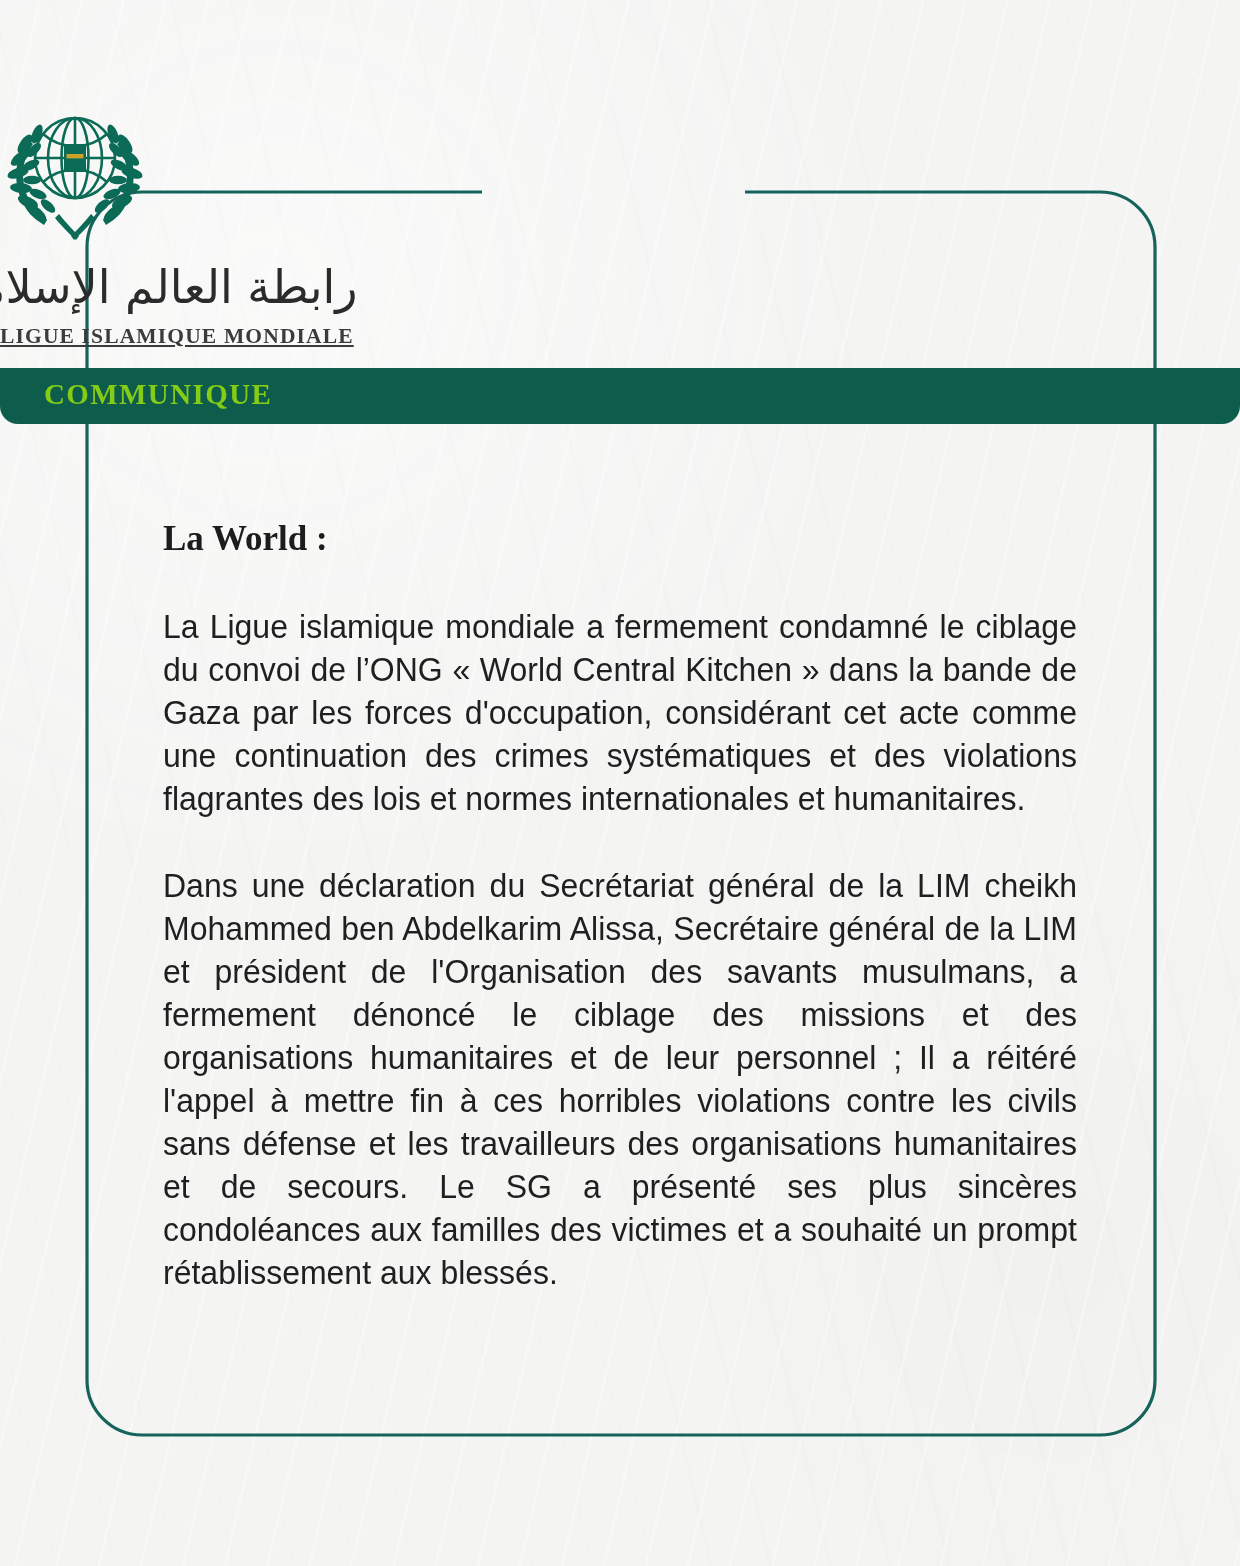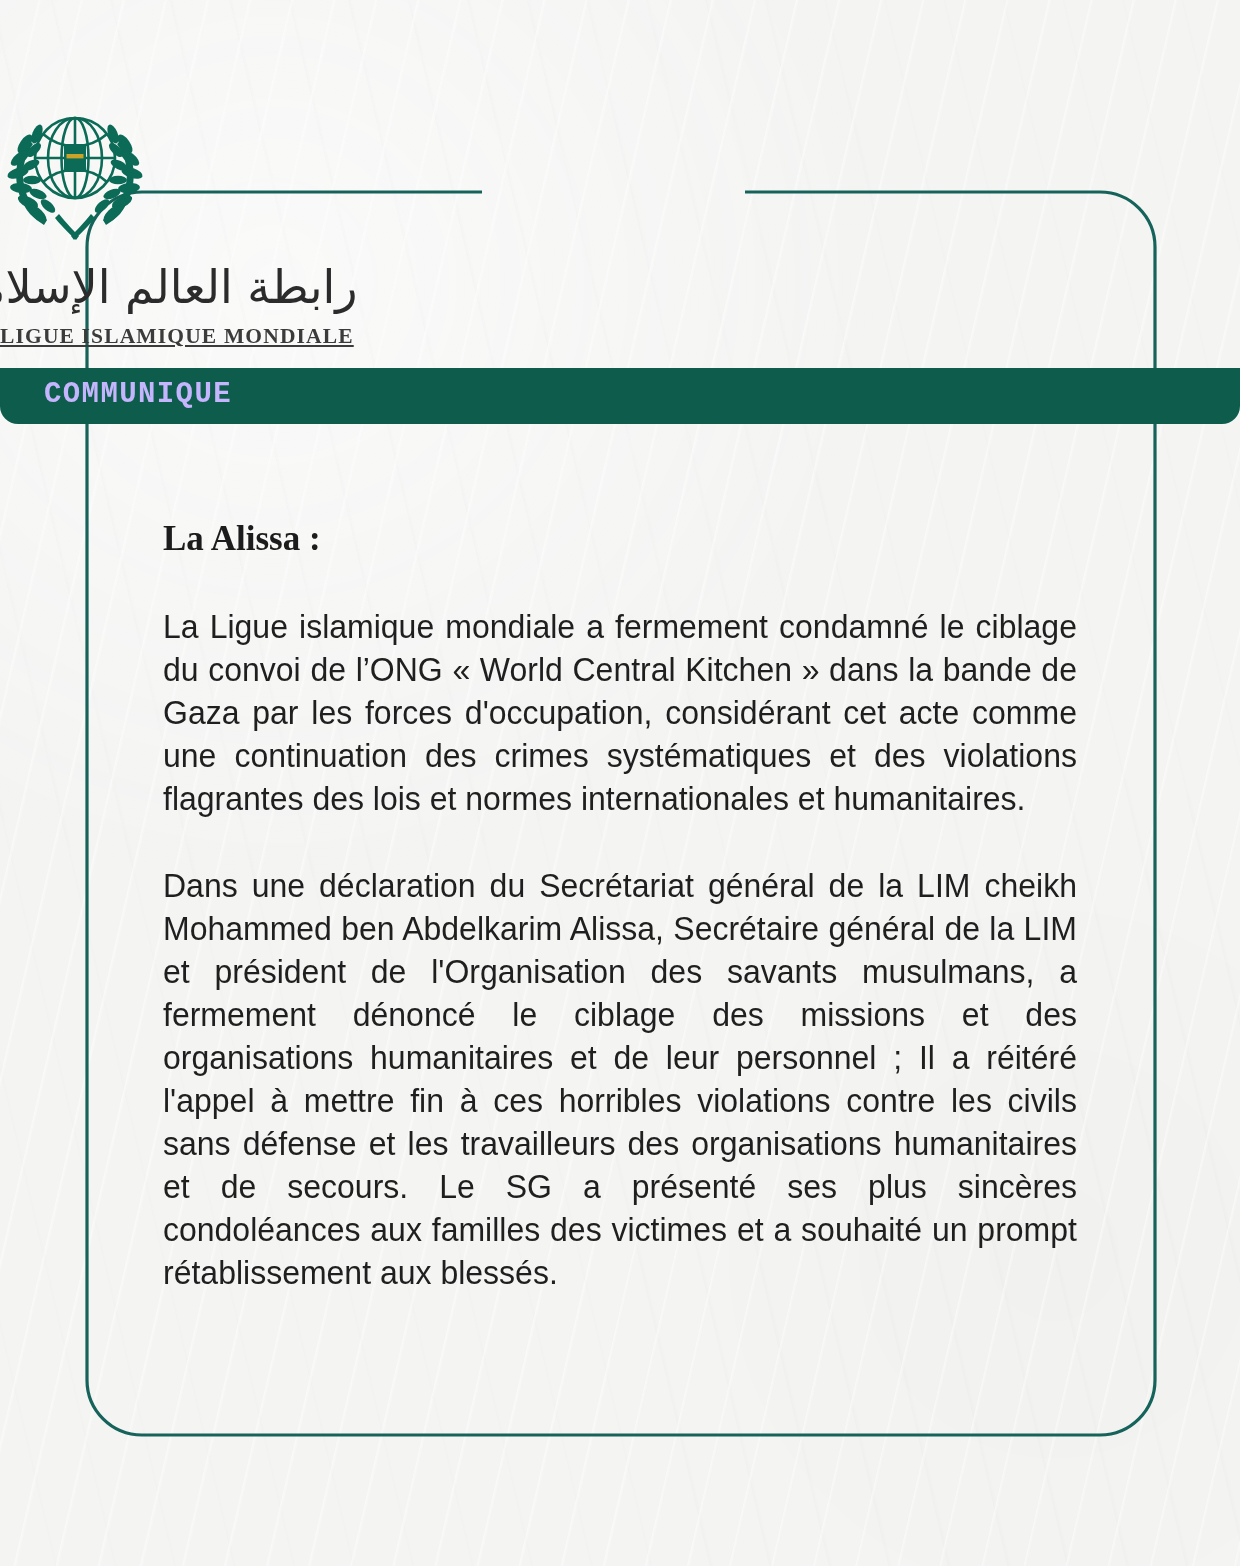--- a/index.html
+++ b/index.html
@@ -71,22 +71,22 @@
     font-size: 21.5px;
     letter-spacing: 1.15px;
     color: #3b3b3b;
     white-space: nowrap;
     text-decoration: underline;
   }
 
   .badge {
     margin-top: 19px;
     background: #0d5c4c;
-    color: #c4b5fd;
-    font-family: Liberation Mono, monospace;
+    color: #84cc16;
+    font-family: Liberation Serif, serif;
     font-weight: bold;
     font-size: 29px;
     letter-spacing: 1.4px;
     padding: 12px 44px 15px 44px;
     border-radius: 0 0 18px 18px;
     line-height: 1;
   }
 
   
   .content {
@@ -191,18 +191,18 @@
   <div class="arabic-name" style="display:flex;align-items:center;justify-content:center;">
     <span style="font-family:'DejaVu Sans', sans-serif; font-size:46px; color:#2b2b2b; direction:rtl; line-height:1; white-space:nowrap;">رابطة العالم الإسلامي</span>
   </div>
 
   <div class="org-name">LIGUE ISLAMIQUE MONDIALE</div>
 
   <div class="badge">COMMUNIQUE</div>
 </div>
 
 <div class="content">
-  <div class="dateline">La Alissa :</div>
+  <div class="dateline">La World :</div>
 
   <p class="para">La Ligue islamique mondiale a fermement condamné le ciblage du convoi de l’ONG « World Central Kitchen » dans la bande de Gaza par les forces d'occupation, considérant cet acte comme une continuation des crimes systématiques et des violations flagrantes des lois et normes internationales et humanitaires.</p>
 
   <p class="para">Dans une déclaration du Secrétariat général de la LIM cheikh Mohammed ben Abdelkarim Alissa, Secrétaire général de la LIM et président de l'Organisation des savants musulmans, a fermement dénoncé le ciblage des missions et des organisations humanitaires et de leur personnel ; Il a réitéré l'appel à mettre fin à ces horribles violations contre les civils sans défense et les travailleurs des organisations humanitaires et de secours. Le SG a présenté ses plus sincères condoléances aux familles des victimes et a souhaité un prompt rétablissement aux blessés.</p>
 </div>
 
 </body></html>

